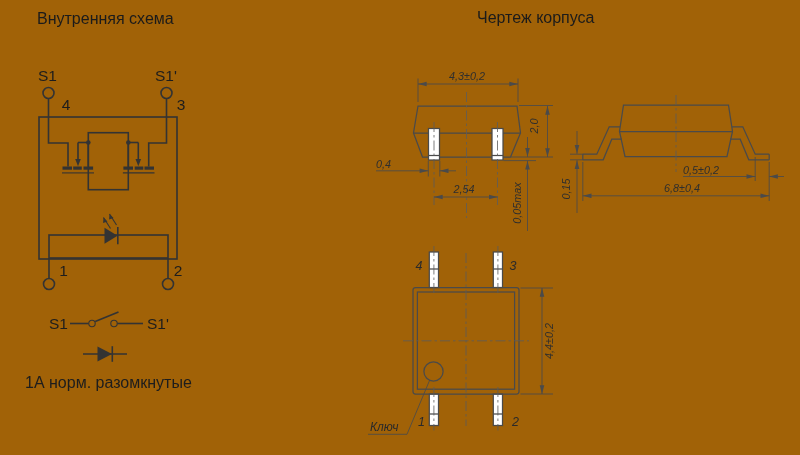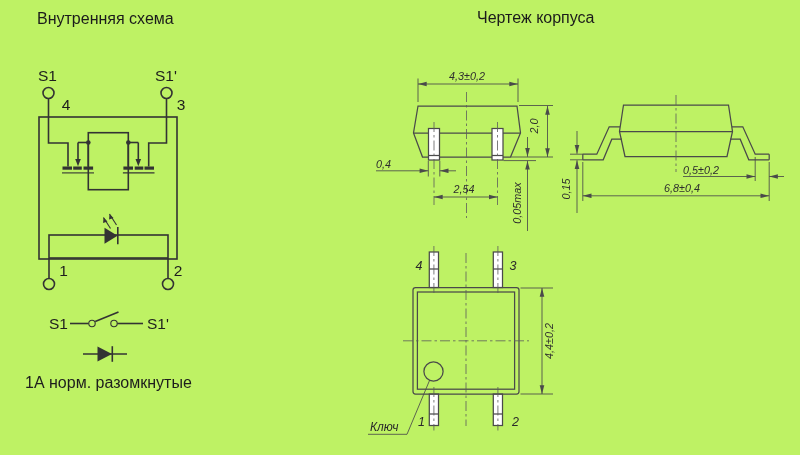--- a/index.html
+++ b/index.html
@@ -1,16 +1,16 @@
 <!DOCTYPE html>
 <html><head>
 <meta charset="utf-8">
 <style>
   html,body{margin:0;padding:0;background:#fff;}
-  .canvas{position:relative;width:800px;height:455px;background:#bef264;overflow:hidden;
+  .canvas{position:relative;width:800px;height:455px;background:#a16207;overflow:hidden;
           font-family:"Liberation Sans",sans-serif;}
   svg{position:absolute;left:0;top:0;}
   .title-text{font:16px "Liberation Sans",sans-serif;fill:#1b1b1b;}
   .lbl{font:15.5px "Liberation Sans",sans-serif;fill:#1d1d1d;}
   .note{font:16px "Liberation Sans",sans-serif;fill:#1d1d1d;}
   .dim{font:italic 10.8px "Liberation Sans",sans-serif;fill:#2e2e2e;}
   .pinlbl{font:italic 12.5px "Liberation Sans",sans-serif;fill:#2a2a2a;}
   .keylbl{font:italic 12px "Liberation Sans",sans-serif;fill:#2a2a2a;}
   .sch{stroke:#333;stroke-width:1.6;fill:none;}
   .schthin{stroke:#333;stroke-width:1.1;fill:none;}

